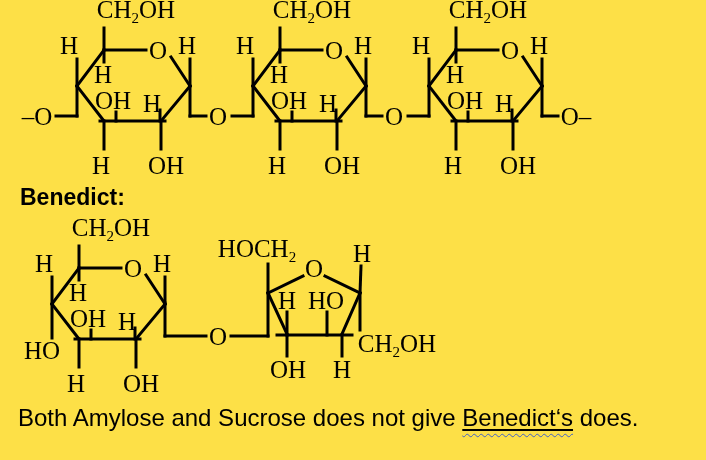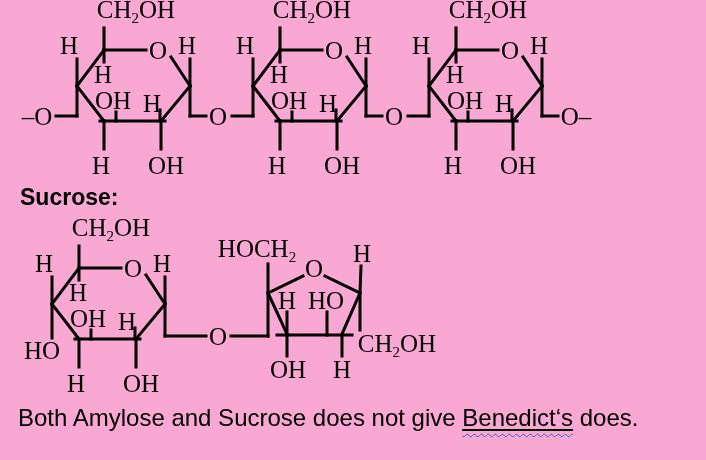--- a/index.html
+++ b/index.html
@@ -1,20 +1,20 @@
 <!DOCTYPE html>
 <html style="--squiggle: #4060c8;"><head>
 <meta charset="utf-8">
 <style>
   html, body { margin: 0; padding: 0; background: #ffffff; }
   .canvas {
     position: relative;
     width: 706px;
     height: 460px;
-    background: #f9a8d4;
+    background: #fde047;
     overflow: hidden;
     font-family: "Liberation Serif", serif;
   }
   svg.bonds { position: absolute; left: 0; top: 0; }
   svg.bonds line { stroke: #000000; stroke-width: 3; stroke-linecap: square; }
   .unit { position: absolute; width: 0; height: 0; overflow: visible; }
   .atom {
     position: absolute;
     transform: translate(-50%, -50%);
     font: 25px "Liberation Serif", serif;
@@ -161,21 +161,21 @@
     <span class="atom" style="left:152px; top:103px">H</span>
     <span class="atom" style="left:101px; top:165px">H</span>
     <span class="atom" style="left:166px; top:165px">OH</span>
   </div>
 
   <span class="atom" style="left:37px;  top:116px">–O</span>
   <span class="atom" style="left:218px; top:116px">O</span>
   <span class="atom" style="left:394px; top:116px">O</span>
   <span class="atom" style="left:576px; top:116px">O–</span>
 
-  <div class="heading" style="left:20px; top:197px">Sucrose:</div>
+  <div class="heading" style="left:20px; top:197px">Benedict:</div>
 
   <div class="unit" style="left:-25px; top:218px">
     <span class="atom" style="left:136px; top:11px"><span>CH</span><sub class="sub">2</sub><span>OH</span></span>
     <span class="atom" style="left:69px; top:45px">H</span>
     <span class="atom" style="left:158px; top:50px">O</span>
     <span class="atom" style="left:187px; top:45px">H</span>
     <span class="atom" style="left:103px; top:74px">H</span>
     <span class="atom" style="left:113px; top:100px">OH</span>
     <span class="atom" style="left:152px; top:103px">H</span>
     <span class="atom" style="left:67px;  top:132px">HO</span>

